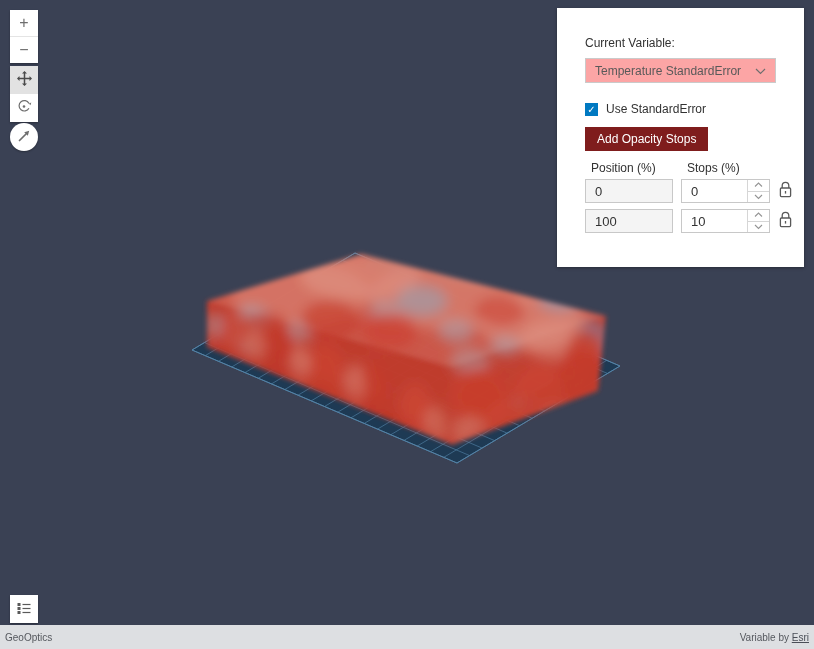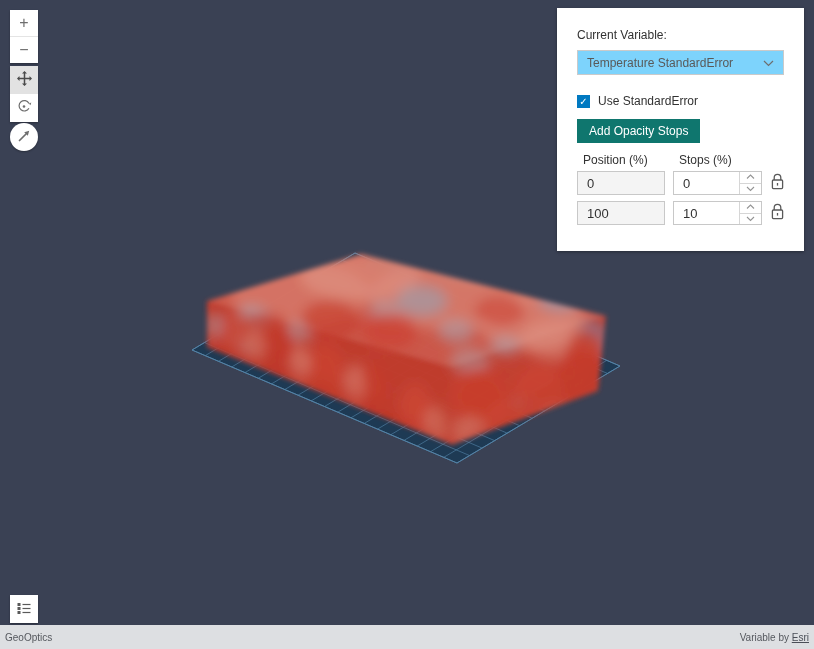--- a/index.html
+++ b/index.html
@@ -15,29 +15,29 @@
     border:none; background:transparent; color:#6e6e6e; font-size:16px; font-family:inherit; cursor:pointer; }
   .mode-box button { height:28px; }
   .mode-box button.active { background:#e2e2e2; }
   .zoom-divider { height:1px; background:#e4e4e4; }
   .compass { position:absolute; left:10px; top:123px; width:28px; height:28px; border-radius:50%;
     border:none; background:#fff; box-shadow:0 1px 2px rgba(0,0,0,.3); display:flex; align-items:center; justify-content:center; cursor:pointer; }
   .legend-btn { position:absolute; left:10px; top:595px; width:28px; height:28px; border:none; background:#fff;
     box-shadow:0 1px 2px rgba(0,0,0,.3); display:flex; align-items:center; justify-content:center; cursor:pointer; }
 
   
-  .panel { position:absolute; left:557px; top:8px; width:247px; background:#fff; padding:20px;
+  .panel { position:absolute; left:557px; top:8px; width:247px; background:#fff; padding:28px;
     box-shadow:0 1px 3px rgba(0,0,0,.35); color:#323232; font-size:12px; }
   .panel-label { margin-bottom:8px; color:#323232; }
   .select { display:flex; align-items:center; justify-content:space-between; height:25px; border:1px solid #cacaca;
-    padding:0 9px; color:#595959; cursor:pointer; background:#7dd3fc; margin-bottom:19px; }
+    padding:0 9px; color:#595959; cursor:pointer; background:#fca5a5; margin-bottom:19px; }
   .check-row { display:flex; align-items:center; gap:8px; margin-bottom:11px; cursor:pointer; }
   .checkbox { width:13px; height:13px; background:#0079c1; color:#fff; font-size:10px; line-height:13px;
     text-align:center; flex:0 0 auto; }
-  .btn-primary { display:inline-block; height:24px; padding:0 12px; border:none; background:#0f766e; color:#fff;
+  .btn-primary { display:inline-block; height:24px; padding:0 12px; border:none; background:#7f1d1d; color:#fff;
     font-size:12px; font-family:inherit; cursor:pointer; margin-bottom:10px; }
   .stops-headers { display:flex; margin-bottom:4px;margin-left:6px; }
   .stops-headers span:first-child { width:96px; }
   .stop-row { display:flex; align-items:center; margin-bottom:6px; }
   .pos-input { width:88px; height:24px; background:#f4f4f4; border:1px solid #c8c8c8; padding:0 0 0 9px;
     font-size:13px; color:#323232; font-family:inherit; }
   .val-box { display:flex; width:89px; height:24px; border:1px solid #c8c8c8; background:#fff; margin-left:8px; }
   .val-box input { flex:1; min-width:0; border:none; padding:0 0 0 9px; font-size:13px; color:#323232;
     font-family:inherit; background:transparent; }
   .spinner { width:22px; border-left:1px solid #d6d6d6; display:flex; flex-direction:column; }

